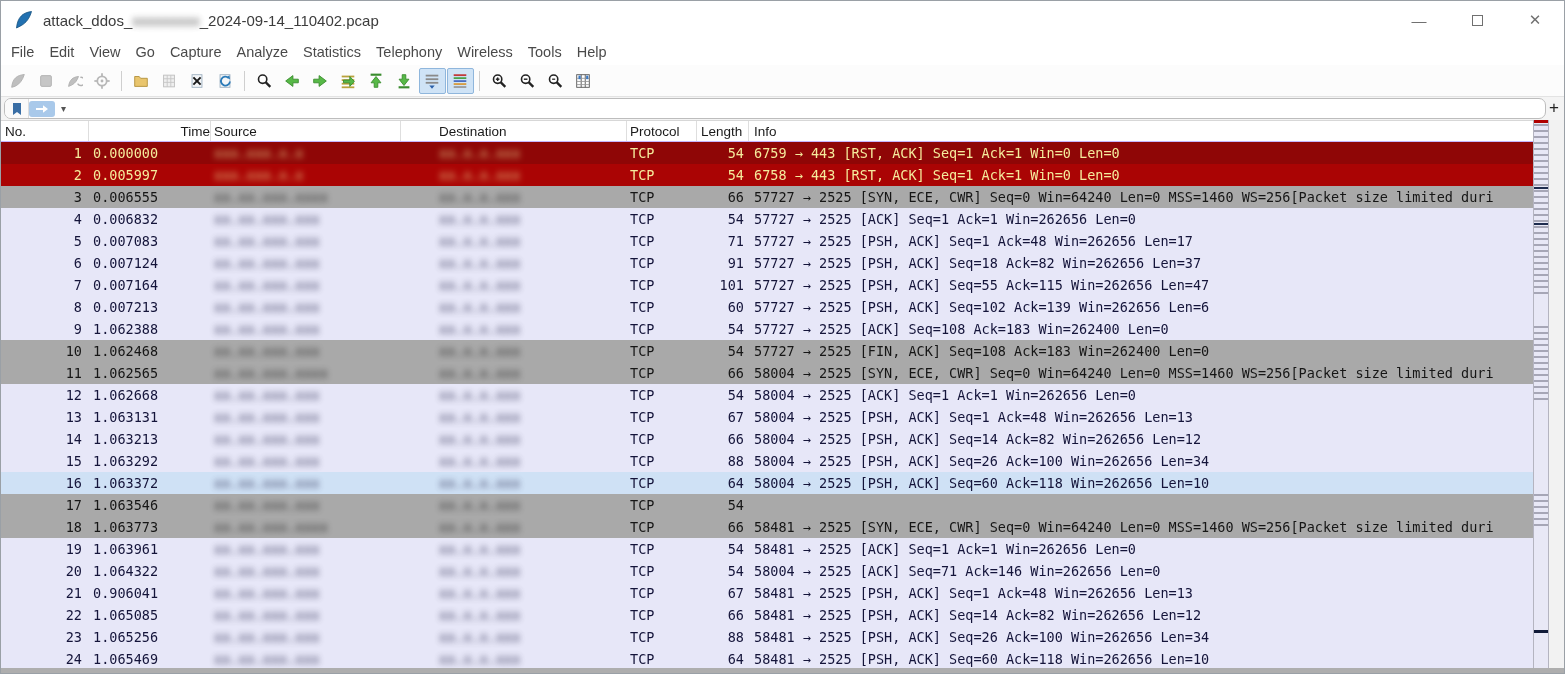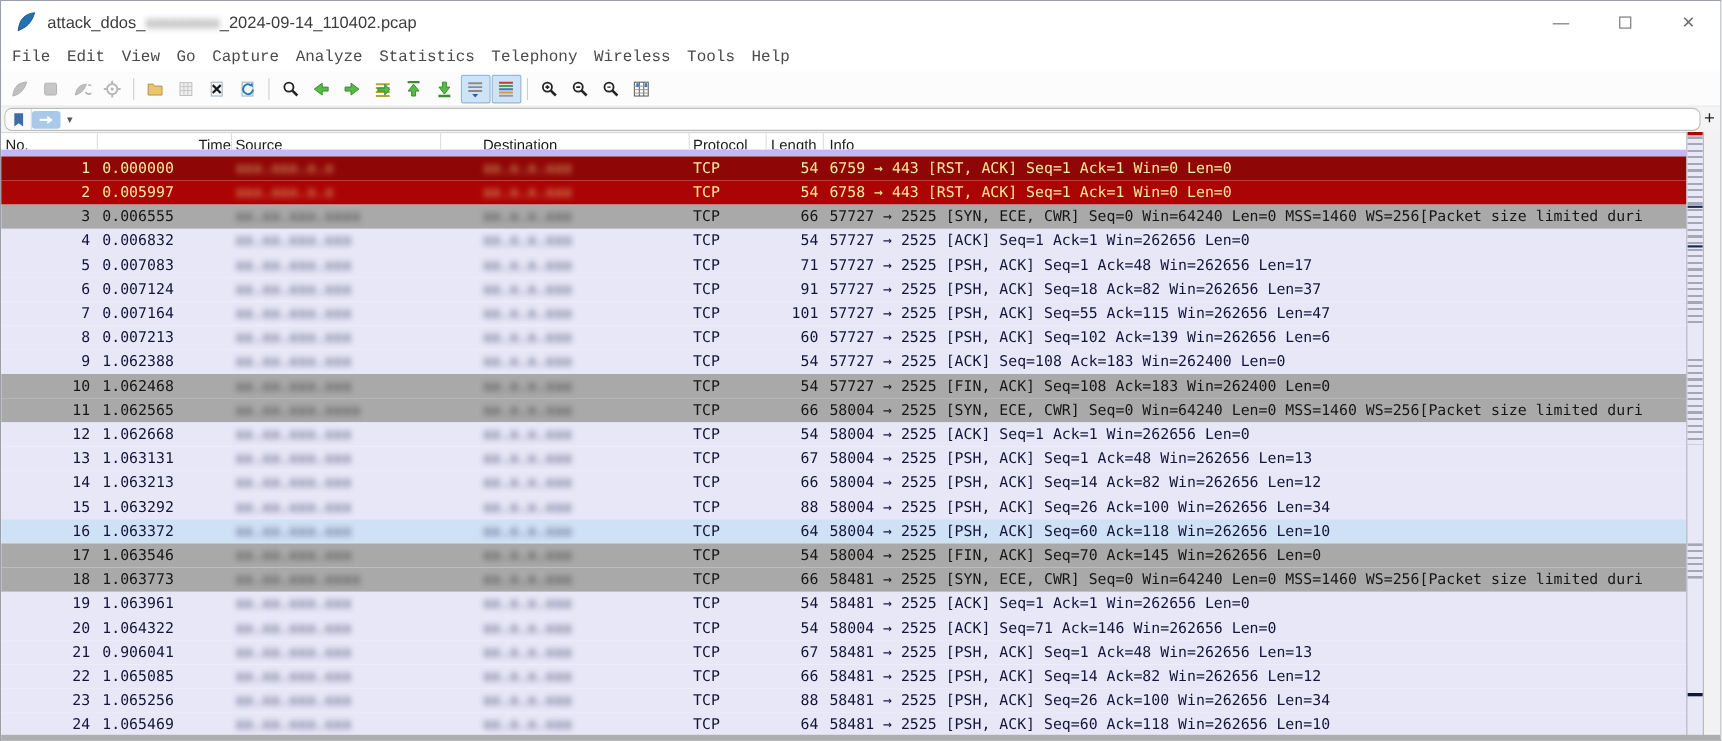--- a/index.html
+++ b/index.html
@@ -14,21 +14,21 @@
   .appicon { width:22px; height:22px; margin-left:12px; }
   .title { margin-left:8px; font-size:15px; color:#3c3c3c; display:flex; align-items:center; }
   .masked { filter:blur(3px); opacity:.85; }
   .wincontrols { position:absolute; right:0; top:0; height:38px; display:flex; }
   .winbtn { width:58px; height:38px; display:flex; align-items:center; justify-content:center;
     color:#707070; font-size:15px; cursor:default; }
   .winbtn .maxbox { width:11px; height:11px; border:1px solid #707070; display:block; }
 
   
   .menubar { position:absolute; left:0; top:38px; width:100%; height:26px; background:#fff;
-    display:flex; align-items:center; padding-left:10px;font-family:Liberation Mono, monospace; }
+    display:flex; align-items:center; padding-left:10px; }
   .menu-item { font-size:14.5px; color:#4a4a4a; padding:3px 11px 3px 0; margin-right:4px; cursor:default; }
 
   
   .toolbar { position:absolute; left:0; top:64px; width:100%; height:32px; background:#fcfcfc;
     border-bottom:1px solid #e3e3e3; display:flex; align-items:center; padding-left:3px; }
   .tbtn { width:27px; height:26px; display:flex; align-items:center; justify-content:center;
     border:1px solid transparent; border-radius:2px; margin:0 0.5px; }
   .tbtn.pressed { background:#cfe3f6; border-color:#8fb6dc; }
   .tbtn.disabled { opacity:.55; filter:grayscale(1); }
   .tsep { width:1px; height:20px; background:#cfcfcf; margin:0 5px; }
@@ -44,21 +44,21 @@
     padding-left:6px; background:transparent; font-family:"Liberation Sans",sans-serif; }
   .filter-input::placeholder { color:#8a8a8a; }
   .apply-btn { width:26px; height:16px; background:#a9c9ea; border-radius:3px; display:flex;
     align-items:center; justify-content:center; margin-right:6px; }
   .dd-caret { color:#555; font-size:10px; margin-right:8px; }
   .add-filter-btn { position:absolute; right:3px; top:2px; width:14px; height:18px;
     font-size:17px; color:#222; display:flex; align-items:center; justify-content:center; }
 
   
   .pheader { position:absolute; left:0; top:119px; width:1534px; height:22px; background:#fff;
-    border-top:1px solid #d7d7d7; border-bottom:6px solid #c4b5fd; display:flex; overflow:hidden; }
+    border-top:1px solid #d7d7d7; border-bottom:1px solid #c4b5fd; display:flex; overflow:hidden; }
   .hcell { font-size:13.5px; color:#1a1a1a; border-right:1px solid #dedede; padding:3px 0 0 4px;
     white-space:nowrap; overflow:hidden; }
   .rows { position:absolute; left:0; top:141px; width:1534px; height:528px; overflow:hidden;
     font-family:"DejaVu Sans Mono", monospace; font-size:13.5px; }
   .prow { display:flex; height:22px; line-height:22px; white-space:nowrap; }
   .cell { overflow:hidden; white-space:nowrap; flex-shrink:0; }
   .c-no     { width:88px;  text-align:right; padding-right:7px; }
   .c-time   { width:122px; padding-left:4px; }
   .c-source { width:190px; padding-left:3px; }
   .c-destination { width:190px; padding-left:2px;margin-left:36px; }
@@ -467,21 +467,20 @@
     <span class="cell c-length">64</span>
     <span class="cell c-info">58004 → 2525 [PSH, ACK] Seq=60 Ack=118 Win=262656 Len=10</span>
   </div>
       <div class="prow r-gray">
     <span class="cell c-no">17</span>
     <span class="cell c-time">1.063546</span>
     <span class="cell c-source masked">xx.xx.xxx.xxx</span>
     <span class="cell c-destination masked">xx.x.x.xxx</span>
     <span class="cell c-protocol">TCP</span>
     <span class="cell c-length">54</span>
-    <span class="cell c-info">58004 → 2525 [FIN, ACK] Seq=70 Ack=145 Win=262656 Len=0</span>
   </div>
       <div class="prow r-gray">
     <span class="cell c-no">18</span>
     <span class="cell c-time">1.063773</span>
     <span class="cell c-source masked">xx.xx.xxx.xxxx</span>
     <span class="cell c-destination masked">xx.x.x.xxx</span>
     <span class="cell c-protocol">TCP</span>
     <span class="cell c-length">66</span>
     <span class="cell c-info">58481 → 2525 [SYN, ECE, CWR] Seq=0 Win=64240 Len=0 MSS=1460 WS=256[Packet size limited duri</span>
   </div>

